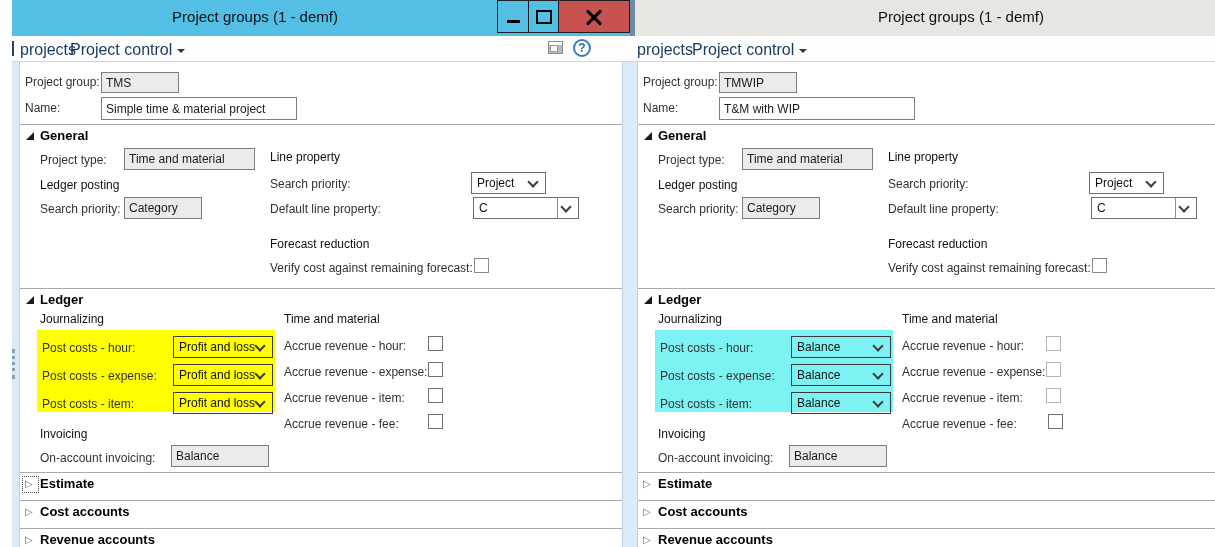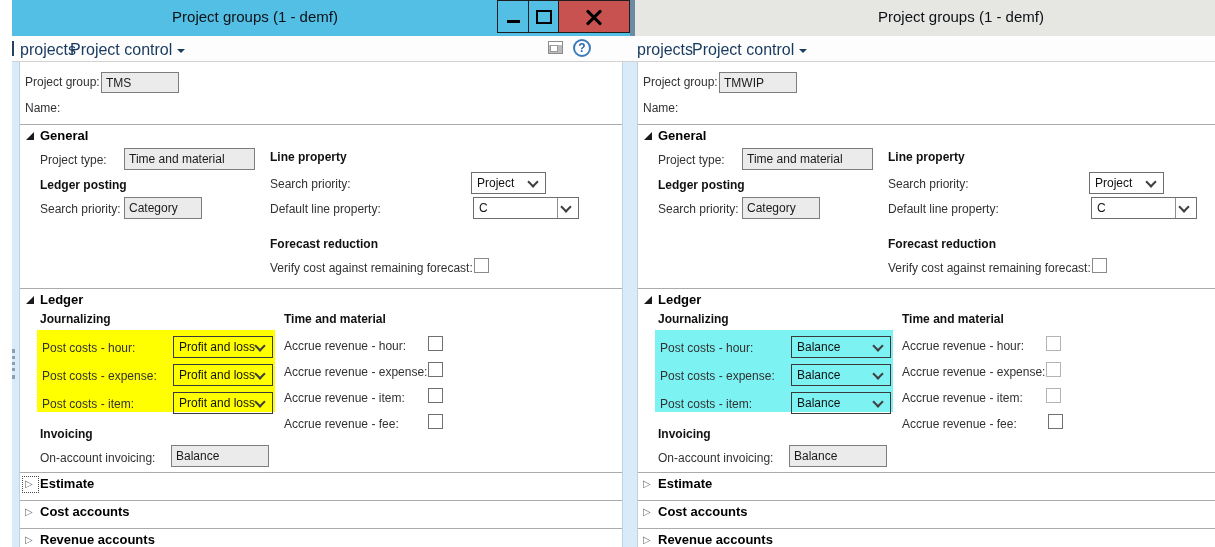--- a/index.html
+++ b/index.html
@@ -42,21 +42,21 @@
 
   
   .content{position:absolute;left:0;right:0;top:62px;bottom:0;background:#fff;
            border-left:7px solid #d9ebf9;border-right:7px solid #d9ebf9;box-sizing:border-box;
            box-shadow:inset 1px 0 0 #bcd2e2, inset -1px 0 0 #bcd2e2;}
   #win-right .content{border-right:0;box-shadow:inset 1px 0 0 #bcd2e2;}
   .edge-dots{position:absolute;left:0;top:349px;width:0;height:30px;border-left:3px dotted #87a2b4;}
 
   
   .lbl{position:absolute;font-size:12px;color:#323232;white-space:nowrap;}
-  .bh{position:absolute;font-size:12px;font-weight:bold;color:#111;white-space:nowrap;}
+  .bh{position:absolute;font-size:12px;font-weight:normal;color:#111;white-space:nowrap;}
   .ti{position:absolute;border:1px solid #7d7d7d;font-size:12px;color:#1a1a1a;
       padding:0 4px;box-sizing:border-box;background:#fff;font-family:inherit;}
   input.ti{outline:none;}
   .ro{background:#ebebeb;}
   .sel{position:absolute;border:1px solid #4e4e4e;background:#fff;box-sizing:border-box;
        font-size:12px;color:#111;display:flex;align-items:center;padding-left:5px;}
   .sel .txt{flex:1;white-space:nowrap;overflow:hidden;}
   .chev{width:6px;height:6px;border-right:2px solid #3f3f3f;border-bottom:2px solid #3f3f3f;
         transform:rotate(45deg);margin:-3px 8px 0 0;flex:none;}
   .dd-sep{width:1px;align-self:stretch;background:#8f8f8f;margin-right:4px;flex:none;}
@@ -104,20 +104,21 @@
       </span>
     <span class="help-ico"></span>
   </div>
 
   <div class="content"></div>
   <div class="edge-dots"></div>
 
   <span class="lbl" style="left:13px;top:75px;">Project group:</span>
   <input class="ti ro" style="left: 89px; top: 72px; width: 78px; height: 21px;" readonly="" value="TMS">
   <span class="lbl" style="left:13px;top:101px;">Name:</span>
+  <input class="ti" style="left: 89px; top: 97px; width: 196px; height: 23px;" value="Simple time &amp; material project">
   <div class="hsep" style="top:124px;"></div>
 
   <div class="sect-h" style="top:128px;">
     <span class="arr-exp"></span>
     <span class="sect-t">General</span>
   </div>
   <span class="lbl" style="left:28px;top:153px;">Project type:</span>
   <input class="ti ro" style="left: 112px; top: 148px; width: 131px; height: 22px;" readonly="" value="Time and material">
   <span class="bh" style="left:28px;top:178px;">Ledger posting</span>
   <span class="lbl" style="left:28px;top:202px;">Search priority:</span>
@@ -205,20 +206,21 @@
   <div class="toolbar">
     <span class="tb-item" style="left:7px;">projects</span>
     <span class="tb-item" style="left:62px;"><span>Project control</span><span class="caret"></span></span>
   </div>
 
   <div class="content"></div>
 
   <span class="lbl" style="left:13px;top:75px;">Project group:</span>
   <input class="ti ro" style="left: 89px; top: 72px; width: 78px; height: 21px;" readonly="" value="TMWIP">
   <span class="lbl" style="left:13px;top:101px;">Name:</span>
+  <input class="ti" style="left: 89px; top: 97px; width: 196px; height: 23px;" value="T&amp;M with WIP">
   <div class="hsep" style="top:124px;"></div>
 
   <div class="sect-h" style="top:128px;">
     <span class="arr-exp"></span>
     <span class="sect-t">General</span>
   </div>
   <span class="lbl" style="left:28px;top:153px;">Project type:</span>
   <input class="ti ro" style="left: 112px; top: 148px; width: 131px; height: 22px;" readonly="" value="Time and material">
   <span class="bh" style="left:28px;top:178px;">Ledger posting</span>
   <span class="lbl" style="left:28px;top:202px;">Search priority:</span>

